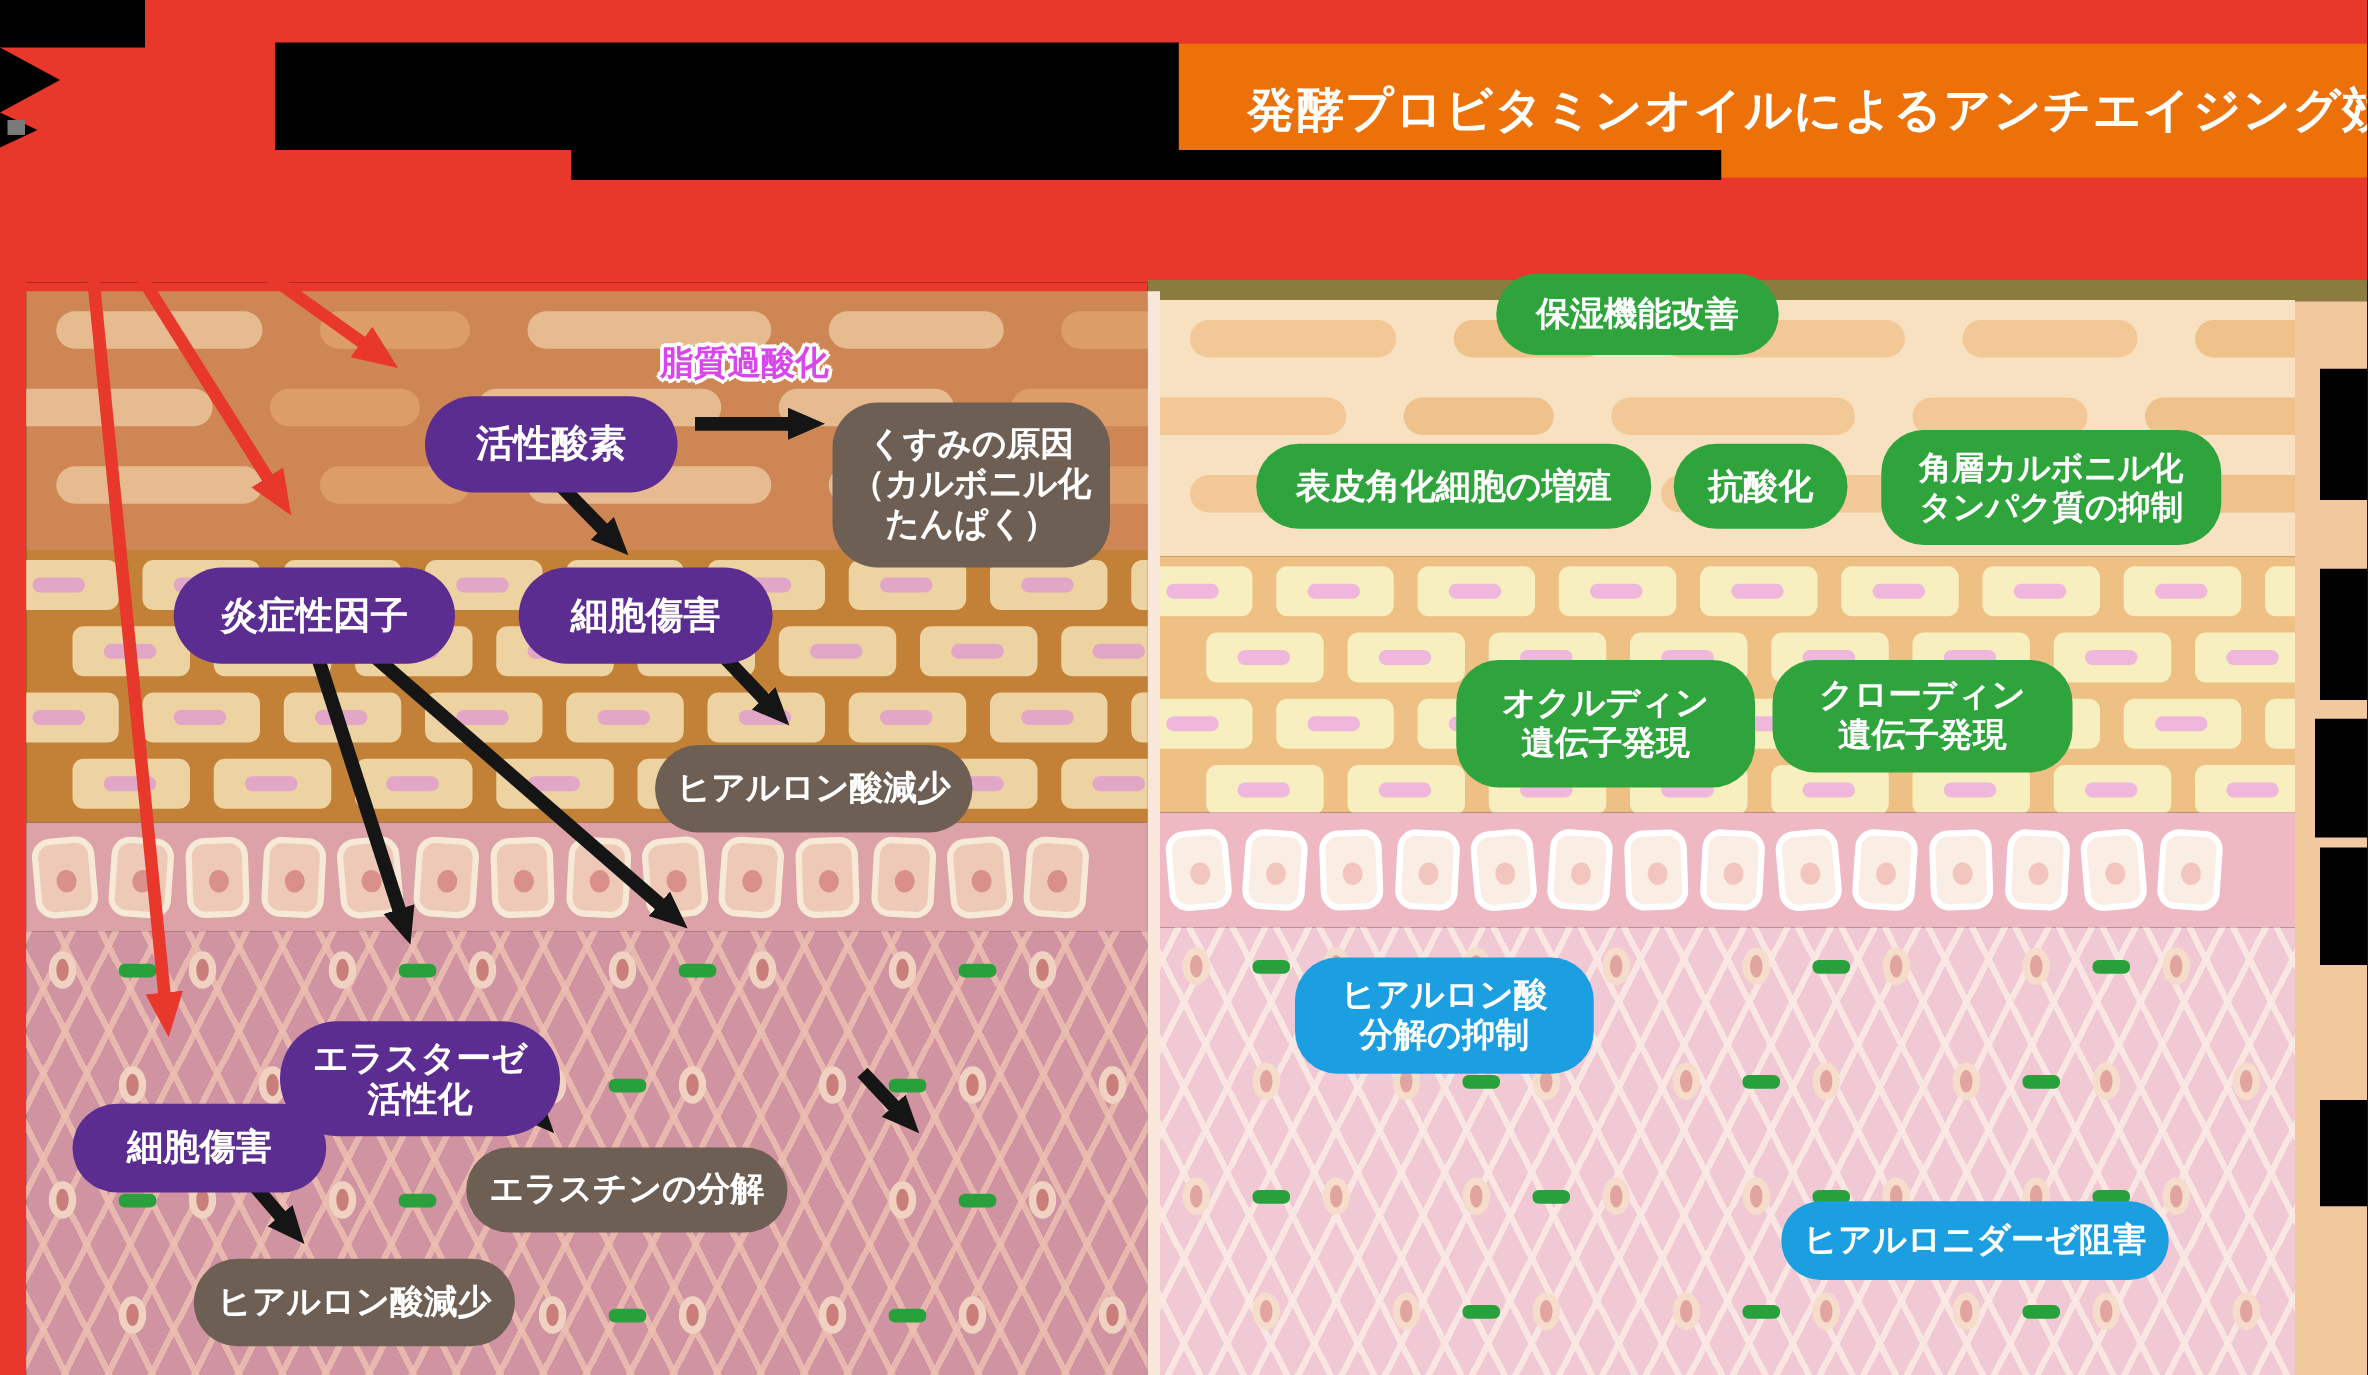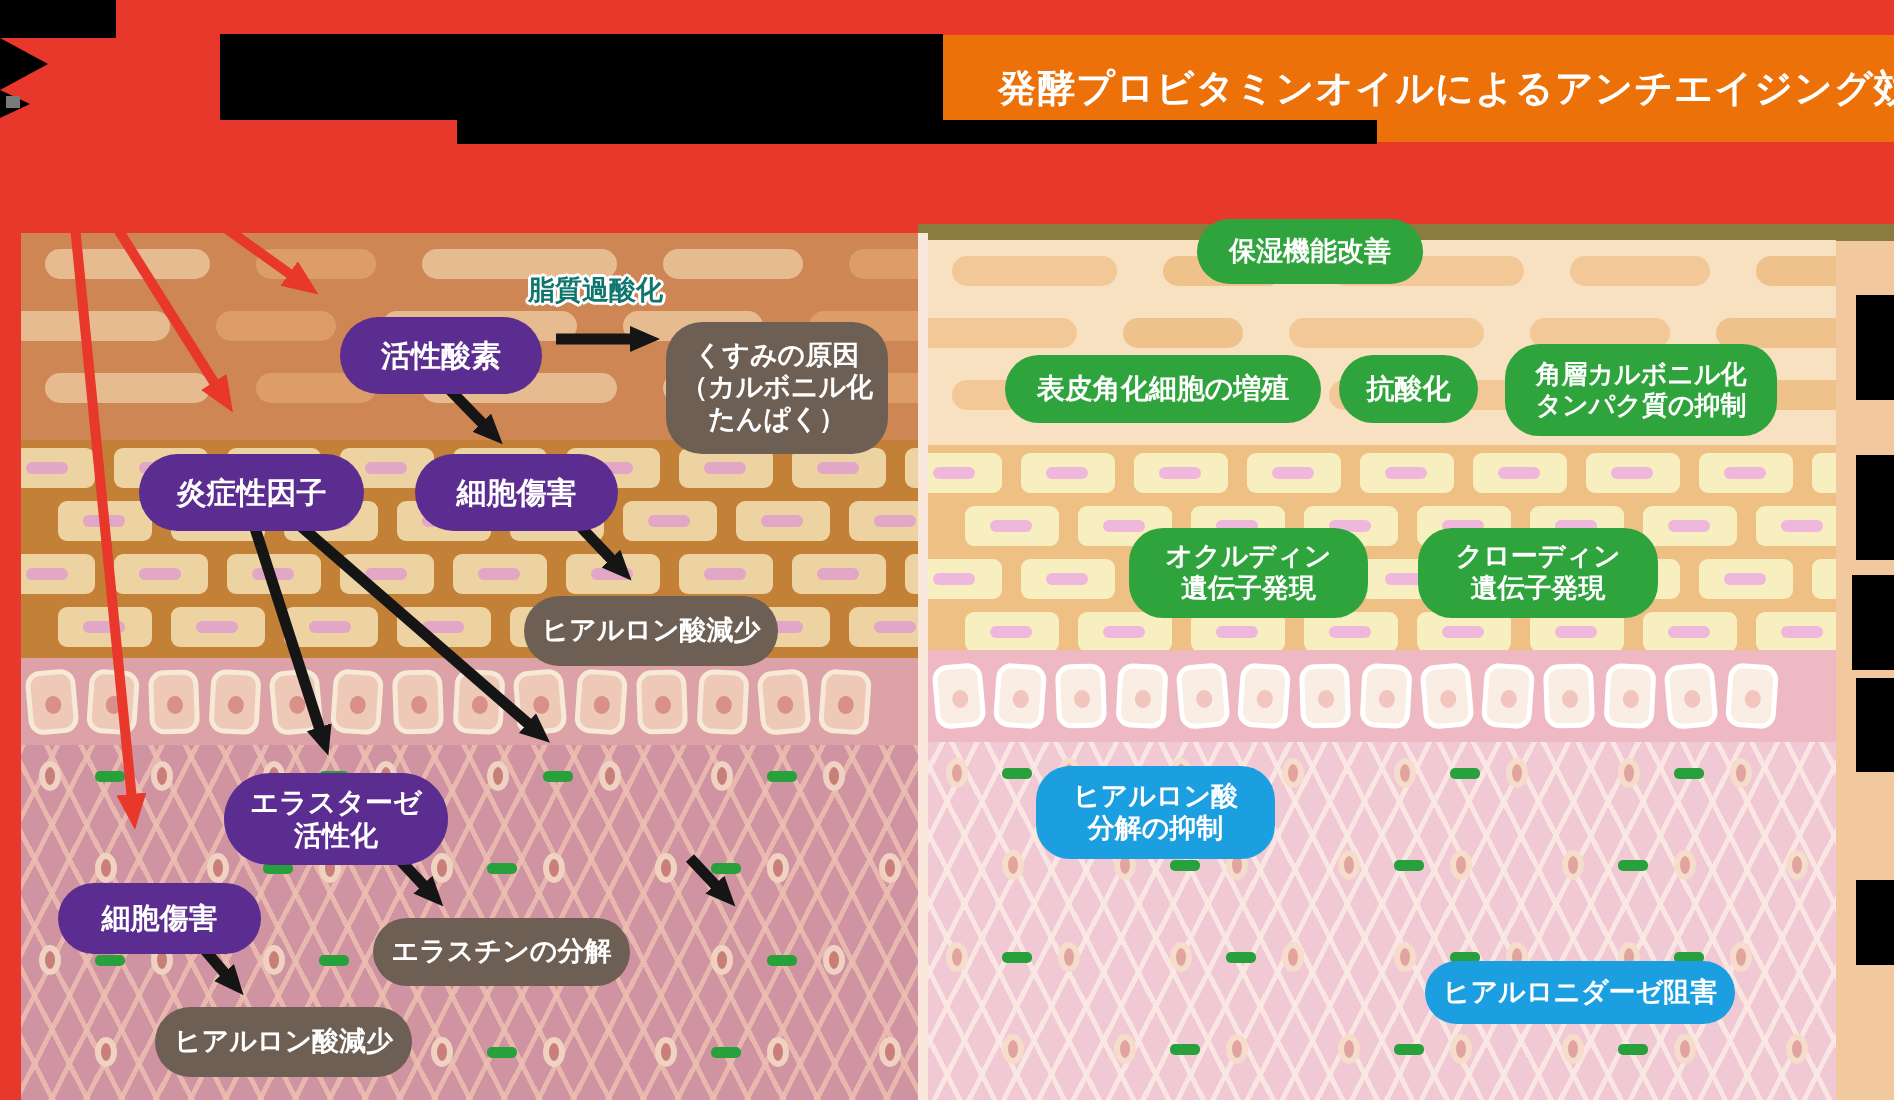--- a/index.html
+++ b/index.html
@@ -8,21 +8,21 @@
   #stage *{box-sizing:border-box;}
   .abs{position:absolute;}
   .layer{position:absolute;overflow:hidden;}
   .pill{position:absolute;display:flex;align-items:center;justify-content:center;
         color:#fff;font-weight:bold;text-align:center;white-space:pre-line;
         line-height:1.18;z-index:50;border-radius:48px;margin-top:14px;}
   .purple{background:#5C2D90;}
   .brown{background:#6E5F54;border-radius:36px;}
   .green{background:#2FA43C;border-radius:34px;}
   .blue{background:#1B9FE1;border-radius:34px;}
-  .outline-label{position:absolute;z-index:50;color:#0f766e;font-weight:bold;white-space:nowrap;
+  .outline-label{position:absolute;z-index:50;color:#d946ef;font-weight:bold;white-space:nowrap;
     text-shadow:-2px -2px 0 #fff,2px -2px 0 #fff,-2px 2px 0 #fff,2px 2px 0 #fff,
                  0 3px 0 #fff,0 -3px 0 #fff,3px 0 0 #fff,-3px 0 0 #fff;}
   #title-box{position:absolute;left:943px;top:35px;width:951px;height:107px;background:#ED7109;
     z-index:44;display:flex;align-items:center;padding-left:55px;}
   #title-box span{color:#fff;font-weight:bold;font-size:38px;letter-spacing:1px;white-space:nowrap;}
   .censor{position:absolute;background:#000;z-index:45;}
   svg.overlay{position:absolute;left:0;top:0;z-index:40;pointer-events:none;}
 </style>
 </head>
 <body>
@@ -448,31 +448,31 @@
 
   <div class="outline-label" style="left:528px;top:272px;font-size:27px;">脂質過酸化</div>
 
   <div class="pill purple" style="left:340px;top:303px;width:202px;height:77px;font-size:30px;">活性酸素</div>
   <div class="pill brown" style="left:666px;top:308px;width:222px;height:132px;font-size:27px;">くすみの原因
 （カルボニル化
 たんぱく）</div>
   <div class="pill purple" style="left:139px;top:440px;width:225px;height:77px;font-size:30px;">炎症性因子</div>
   <div class="pill purple" style="left:415px;top:440px;width:203px;height:77px;font-size:30px;">細胞傷害</div>
   <div class="pill brown" style="left:524px;top:582px;width:254px;height:70px;font-size:27px;">ヒアルロン酸減少</div>
-  <div class="pill purple" style="left:224px;top:759px;width:224px;height:92px;font-size:28px;">エラスターゼ
+  <div class="pill purple" style="left:224px;top:803px;width:224px;height:92px;font-size:28px;">エラスターゼ
 活性化</div>
   <div class="pill purple" style="left:58px;top:869px;width:203px;height:71px;font-size:29px;">細胞傷害</div>
   <div class="pill brown" style="left:373px;top:904px;width:257px;height:68px;font-size:27px;">エラスチンの分解</div>
   <div class="pill brown" style="left:155px;top:993px;width:257px;height:70px;font-size:27px;">ヒアルロン酸減少</div>
 
   <div class="pill green" style="left:1197px;top:205px;width:226px;height:65px;font-size:27px;">保湿機能改善</div>
   <div class="pill green" style="left:1005px;top:341px;width:316px;height:68px;font-size:28px;">表皮角化細胞の増殖</div>
   <div class="pill green" style="left:1339px;top:341px;width:139px;height:68px;font-size:28px;">抗酸化</div>
   <div class="pill green" style="left:1505px;top:330px;width:272px;height:92px;font-size:26px;">角層カルボニル化
 タンパク質の抑制</div>
-  <div class="pill green" style="left:1129px;top:514px;width:239px;height:90px;font-size:27px;">オクルディン
+  <div class="pill green" style="left:1165px;top:514px;width:239px;height:102px;font-size:27px;">オクルディン
 遺伝子発現</div>
   <div class="pill green" style="left:1418px;top:514px;width:240px;height:90px;font-size:27px;">クローディン
 遺伝子発現</div>
   <div class="pill blue" style="left:1036px;top:752px;width:239px;height:93px;font-size:27px;">ヒアルロン酸
 分解の抑制</div>
   <div class="pill blue" style="left:1425px;top:947px;width:310px;height:63px;font-size:27px;">ヒアルロニダーゼ阻害</div>
 </div>
 
 </body></html>

